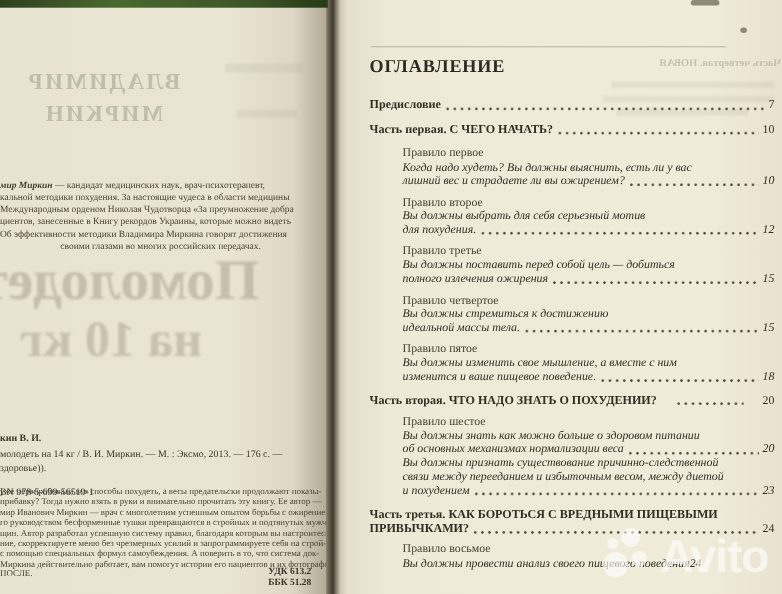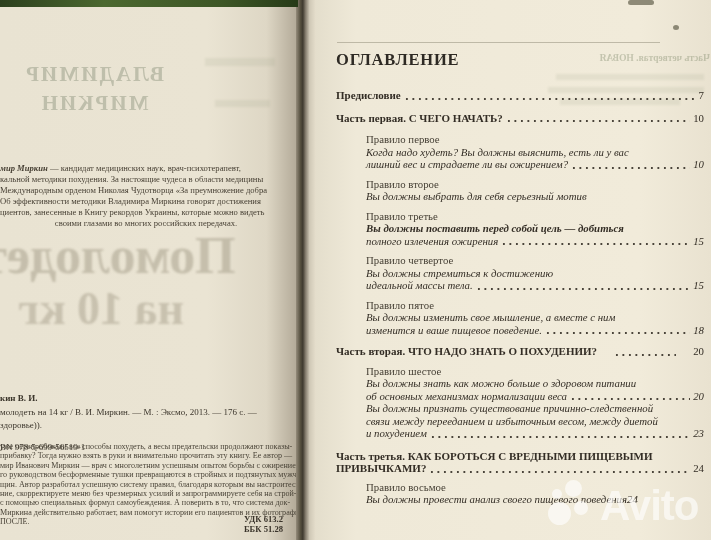--- a/index.html
+++ b/index.html
@@ -76,22 +76,22 @@
       <div>МИРКИН</div>
     </div>
     <div class="ghost-bar" style="left:205px;top:58px;width:70px;height:8px;"></div>
     <div class="ghost-bar" style="left:215px;top:100px;width:55px;height:7px;"></div>
 
     <div id="bio">
       <div class="line"><b>мир Миркин</b><span id="bio-rest-0"> — кандидат медицинских наук, врач-психотерапевт,</span></div>
       <div id="bio-lines">
           <div class="line">кальной методики похудения. За настоящие чудеса в области медицины</div>
           <div class="line">Международным орденом Николая Чудотворца «За преумножение добра</div>
+          <div class="line">циентов, занесенные в Книгу рекордов Украины, которые можно видеть</div>
           <div class="line">Об эффективности методики Владимира Миркина говорят достижения</div>
-          <div class="line">циентов, занесенные в Книгу рекордов Украины, которые можно видеть</div>
           <div class="line center">своими глазами во многих российских передачах.</div>
         </div>
     </div>
 
     <div id="ghost-big1" class="mirror">Помолодеть</div>
     <div id="ghost-big2" class="mirror">на 10 кг</div>
 
     <div id="imprint">
       <div class="author">кин В. И.</div>
       <div class="l1">молодеть на 14 кг / В. И. Миркин. — М. : Эксмо, 2013. — 176 с. —</div>
@@ -149,24 +149,29 @@
           <span class="t">лишний вес и страдаете ли вы ожирением?</span>
           <span class="dots"></span>
           <span class="pg">10</span>
         </div>
         <div class="toc-row rulename" style="margin-top: 7px;">
           <span class="t">Правило второе</span>
         </div>
         <div class="toc-row desc" style="margin-top: 0px;">
           <span class="t">Вы должны выбрать для себя серьезный мотив</span>
         </div>
+        <div class="toc-row desc" style="margin-top: 0px;">
+          <span class="t">для похудения.</span>
+          <span class="dots"></span>
+          <span class="pg">12</span>
+        </div>
         <div class="toc-row rulename" style="margin-top: 7px;">
           <span class="t">Правило третье</span>
         </div>
-        <div class="toc-row desc" style="margin-top: 0px; font-weight: bold;">
+        <div class="toc-row desc" style="margin-top: 0px;">
           <span class="t">Вы должны поставить перед собой цель — добиться</span>
         </div>
         <div class="toc-row desc" style="margin-top: 0px;">
           <span class="t">полного излечения ожирения</span>
           <span class="dots"></span>
           <span class="pg">15</span>
         </div>
         <div class="toc-row rulename" style="margin-top: 7px;">
           <span class="t">Правило четвертое</span>
         </div>

